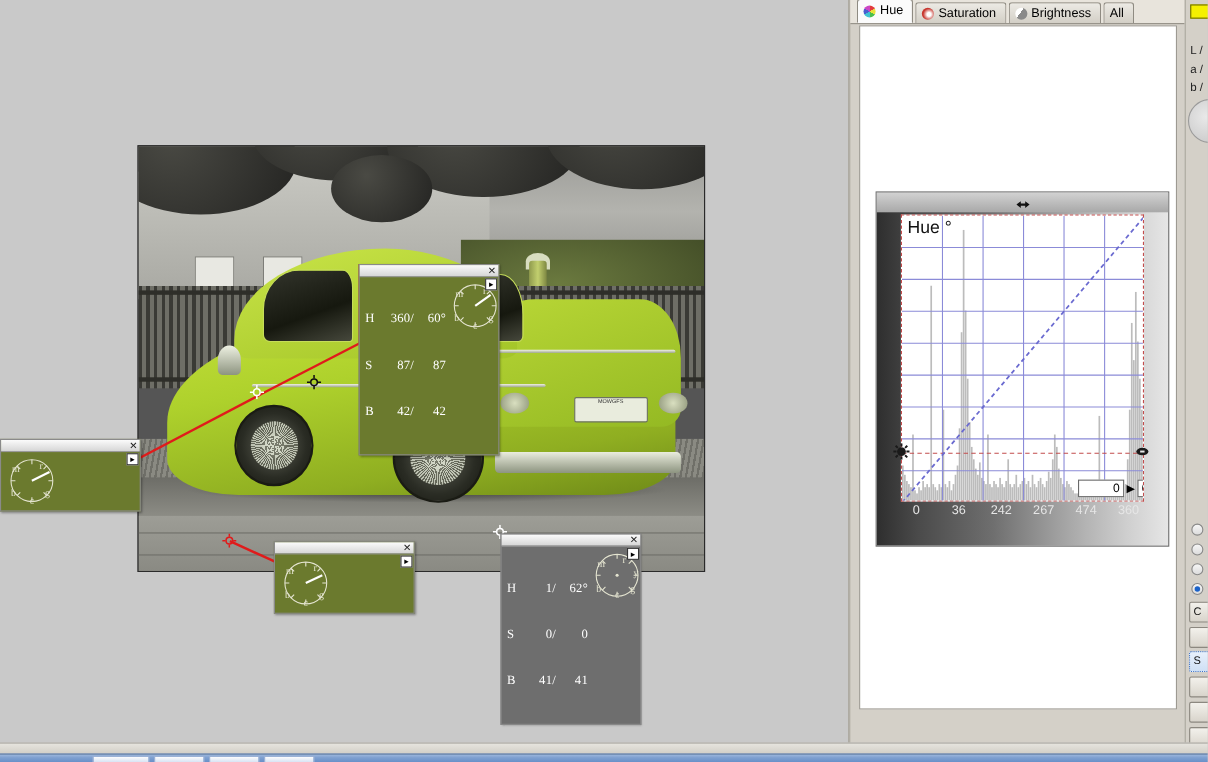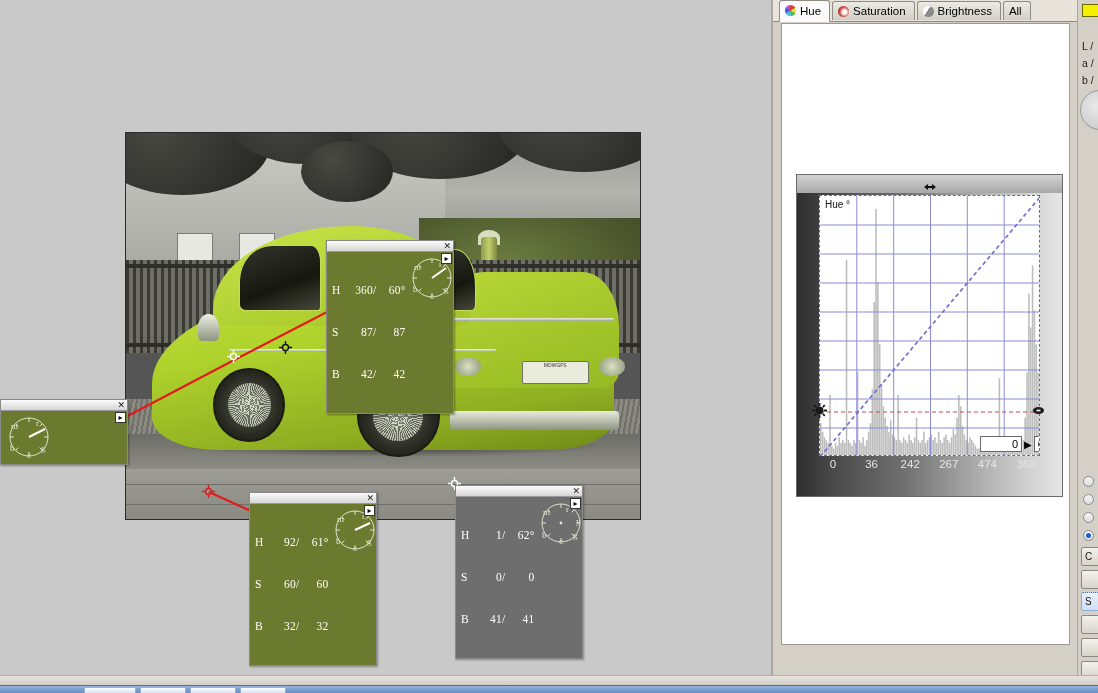--- a/index.html
+++ b/index.html
@@ -196,21 +196,21 @@
   .dock {
     position:absolute; left:772px; top:0; width:305px; height:675px;
     background:#d4d0c8;
     border-left:1px solid #aba89f;
   }
   .tabstrip {
     position:relative; height:22px;
     background:#e8e4dc;
     border-bottom:1px solid #8f8b82;
     padding-left:6px;
-    display:flex; align-items:center;
+    display:flex; align-items:flex-end;
   }
   .tab {
     height:19px; display:flex; align-items:center; gap:4px;
     padding:0 8px 0 5px;
     font-size:11.5px; color:#000;
     border:1px solid #8f8b82; border-bottom:none;
     background: linear-gradient(180deg,#eceae4,#d3cfc6);
     border-radius:3px 3px 0 0;
     margin-right:2px;
     cursor:default;
@@ -258,21 +258,21 @@
   }
   .curve-plot {
     position:absolute; left:22px; top:20px; width:221px; height:261px;
     background:#fff;
     border:1px dashed #c24c4c;
     overflow:hidden;
   }
   .curve-plot .grid { position:absolute; inset:0; }
   .curve-label {
     position:absolute; left:5px; top:3px;
-    font-size:10px; color:#111;
+    font-size:16px; color:#111;
     font-family:"Liberation Sans", sans-serif;
     z-index:5;
   }
   .axis-row {
     position:absolute; left:22px; top:283px; width:221px;
     display:flex; justify-content:space-between;
     font-size:11.5px; color:#e6e6e6;
     font-family:"Liberation Sans", sans-serif;
   }
   .axis-row span { width:28px; text-align:center; }
@@ -504,25 +504,20 @@
         </div>
       </div>
       <div class="ro-expand">▸</div>
     </div>
 
     <div class="readout ro-green" style="left:249px; top:492px; width:128px;">
       <div class="readout-title">
         <span class="readout-close">✕</span>
       </div>
       <div class="readout-body">
-        <div class="ro-vals">
-          <div><span class="lbl">H</span><span class="n1">92</span>/ <span class="n2">61°</span></div>
-          <div><span class="lbl">S</span><span class="n1">60</span>/ <span class="n2">60</span></div>
-          <div><span class="lbl">B</span><span class="n1">32</span>/ <span class="n2">32</span></div>
-        </div>
         <div class="ro-wheel">
           <svg width="46" height="46" viewBox="0 0 46 46">
             <circle cx="23" cy="23" r="19" fill="none" stroke="#e4e4d0" stroke-width="1"></circle>
             <g stroke="#e4e4d0" stroke-width="1">
               <path d="M23 4v4M23 38v4M4 23h4M38 23h4"></path>
               <path d="M36.4 9.6l-2.8 2.8M12.4 33.6l-2.8 2.8M36.4 36.4l-2.8-2.8M12.4 12.4l-2.8-2.8"></path>
             </g>
             <text x="30" y="12" fill="#e4e4d0" font-size="9" font-family="Liberation Serif, serif">r</text>
             <text x="35" y="37" fill="#e4e4d0" font-size="9" font-family="Liberation Serif, serif">g</text>
             <text x="21" y="44" fill="#e4e4d0" font-size="9" font-family="Liberation Serif, serif">c</text>

